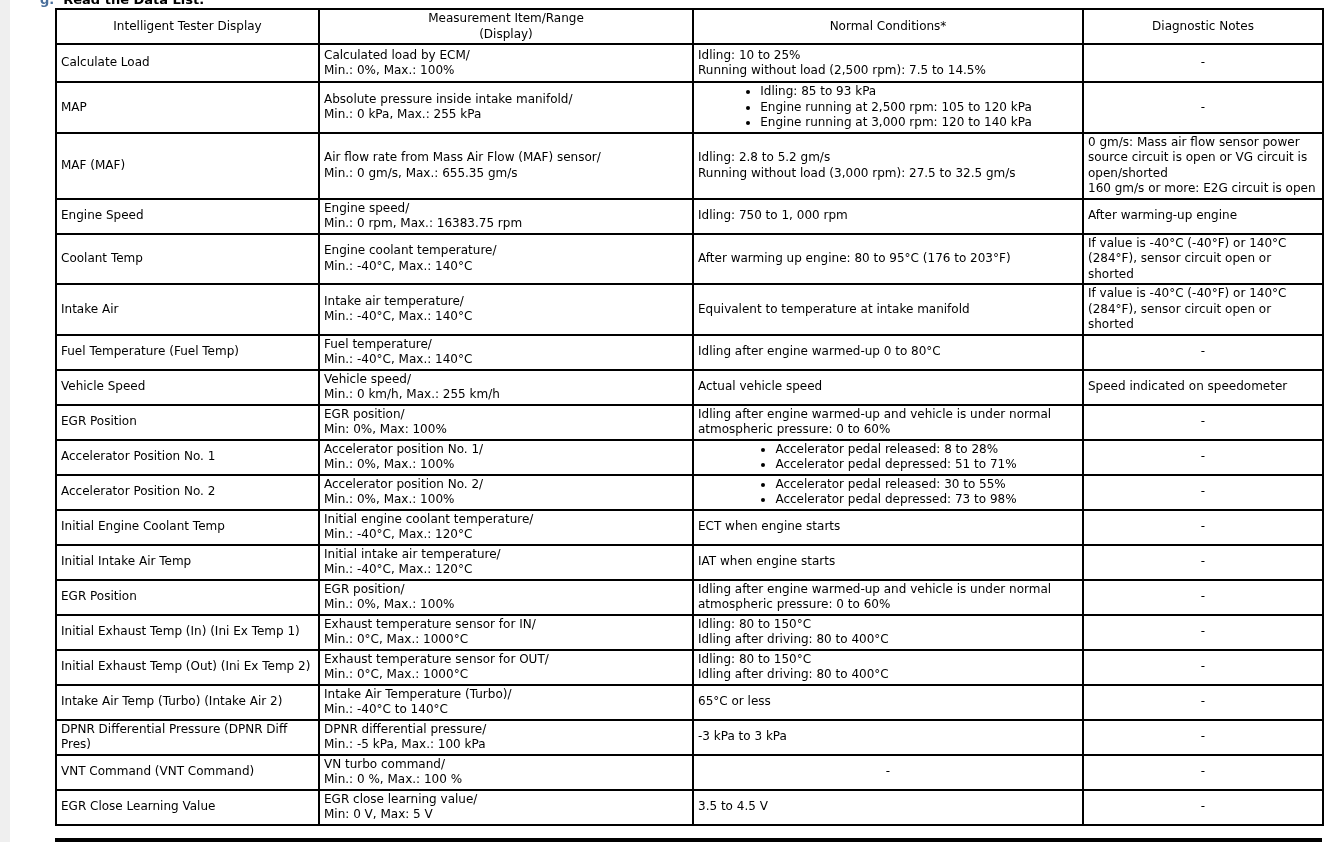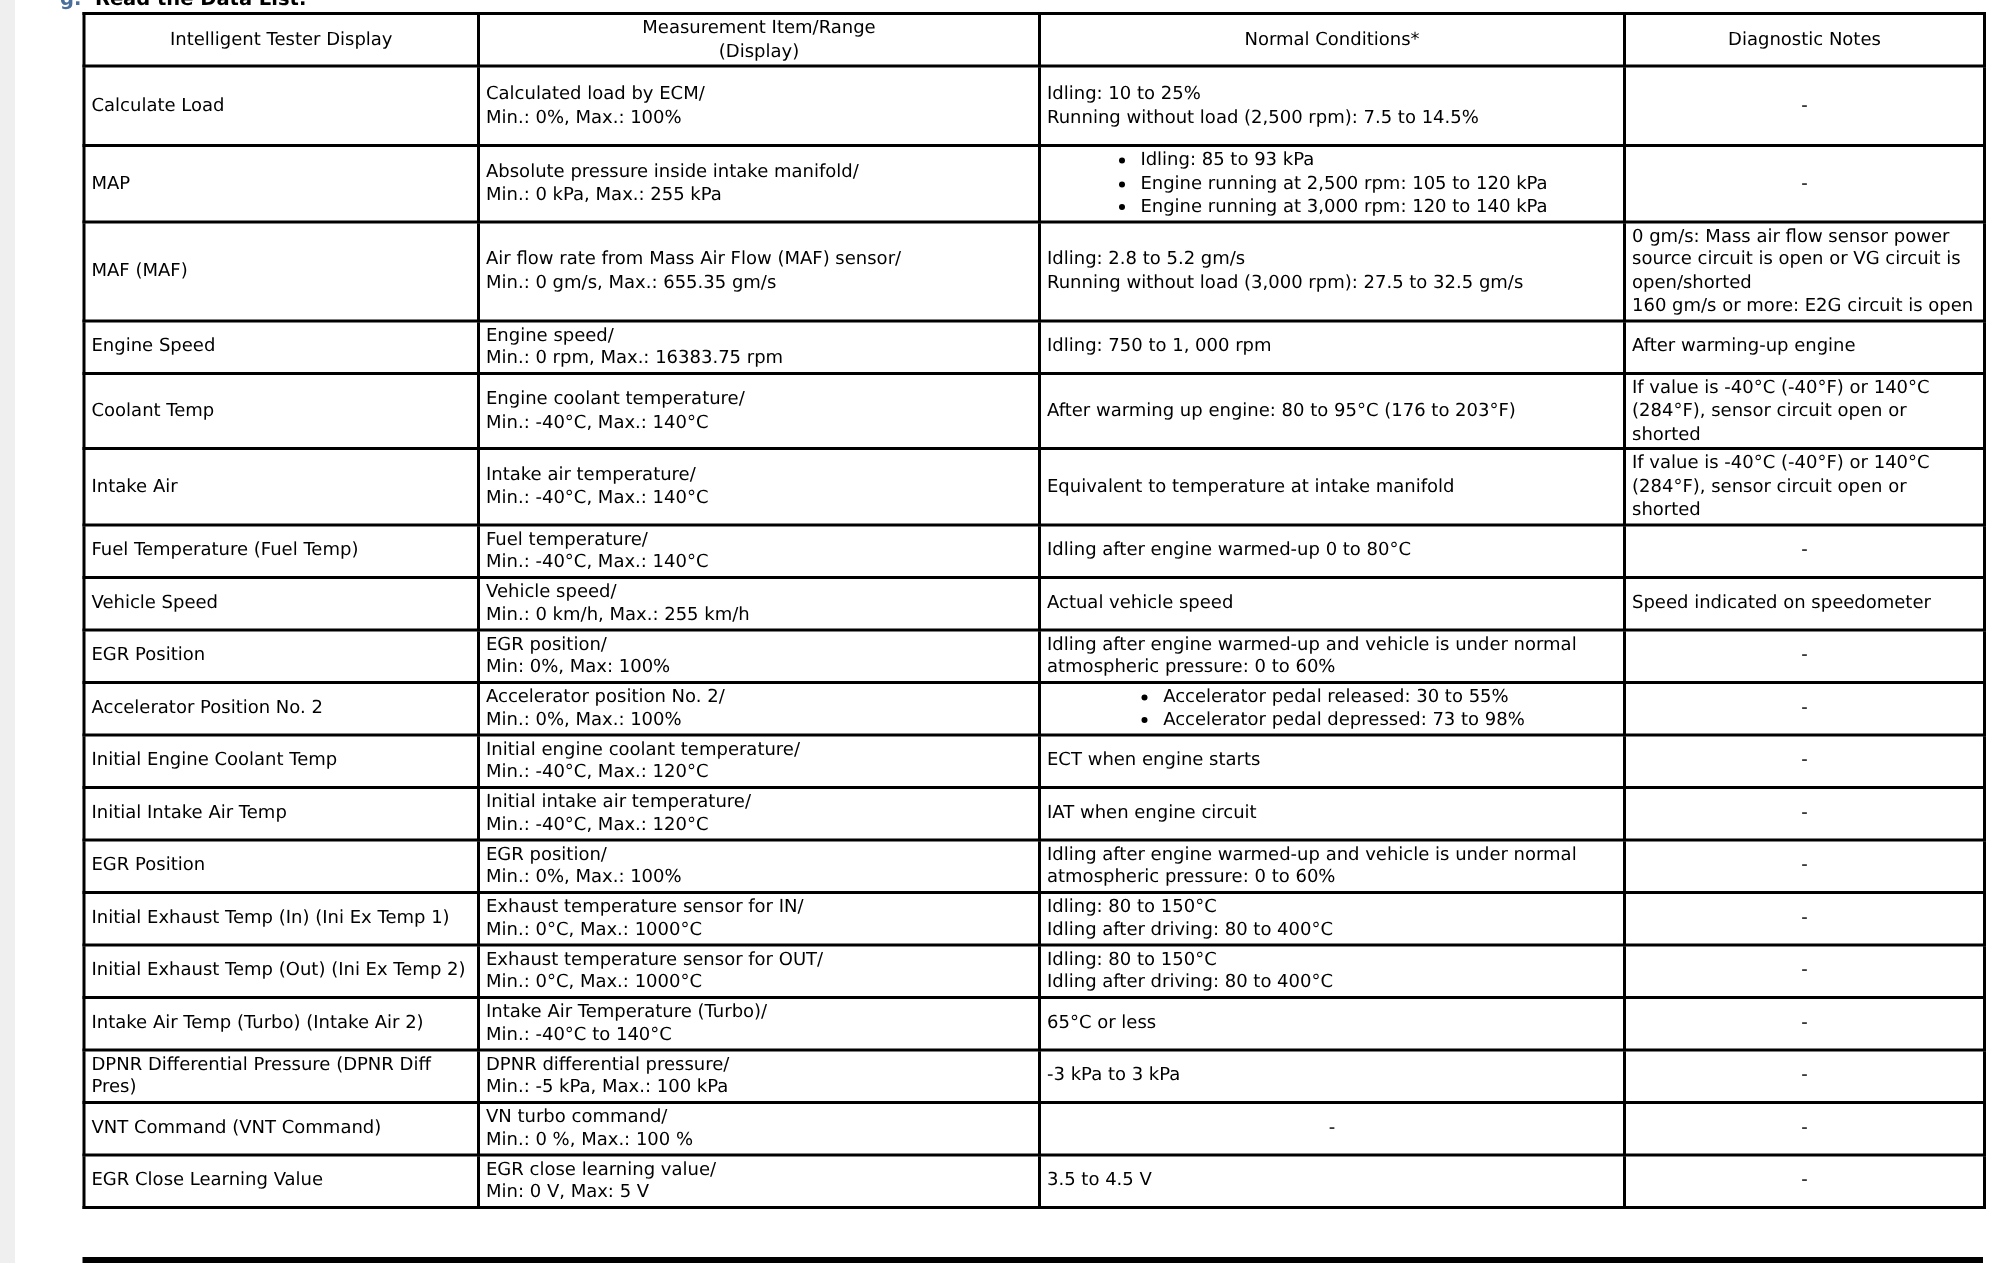--- a/index.html
+++ b/index.html
@@ -97,21 +97,21 @@
   <thead>
     <tr>
       <th>Intelligent Tester Display</th>
       <th>Measurement Item/Range
 (Display)</th>
       <th>Normal Conditions*</th>
       <th>Diagnostic Notes</th>
     </tr>
   </thead>
   <tbody>
-      <tr style="height: 53px;">
+      <tr style="height: 38px;">
         <td class="cell-text">Calculate Load</td>
         <td class="cell-text">Calculated load by ECM/
 Min.: 0%, Max.: 100%</td>
         <td class="cell-text">Idling: 10 to 25%
 Running without load (2,500 rpm): 7.5 to 14.5%</td>
         <td class="cell-text center">-</td>
       </tr>
       <tr style="height: 48px;">
         <td class="cell-text">MAP</td>
         <td class="cell-text">Absolute pressure inside intake manifold/
@@ -163,39 +163,46 @@
         <td class="cell-text">Actual vehicle speed</td>
         <td class="cell-text">Speed indicated on speedometer</td>
       </tr>
       <tr style="height: 35px;">
         <td class="cell-text">EGR Position</td>
         <td class="cell-text">EGR position/
 Min: 0%, Max: 100%</td>
         <td class="cell-text">Idling after engine warmed-up and vehicle is under normal atmospheric pressure: 0 to 60%</td>
         <td class="cell-text center">-</td>
       </tr>
+      <tr style="height: 34px;">
+        <td class="cell-text">Accelerator Position No. 1</td>
+        <td class="cell-text">Accelerator position No. 1/
+Min.: 0%, Max.: 100%</td>
+        <td class="has-bullets"><ul><li>Accelerator pedal released: 8 to 28%</li><li>Accelerator pedal depressed: 51 to 71%</li></ul></td>
+        <td class="cell-text center">-</td>
+      </tr>
       <tr style="height: 35px; border-radius: 11px;">
         <td class="cell-text">Accelerator Position No. 2</td>
         <td class="cell-text">Accelerator position No. 2/
 Min.: 0%, Max.: 100%</td>
         <td class="has-bullets"><ul><li>Accelerator pedal released: 30 to 55%</li><li>Accelerator pedal depressed: 73 to 98%</li></ul></td>
         <td class="cell-text center">-</td>
       </tr>
       <tr style="height: 34px;">
         <td class="cell-text">Initial Engine Coolant Temp</td>
         <td class="cell-text">Initial engine coolant temperature/
 Min.: -40°C, Max.: 120°C</td>
         <td class="cell-text">ECT when engine starts</td>
         <td class="cell-text center">-</td>
       </tr>
       <tr style="height: 35px;">
         <td class="cell-text">Initial Intake Air Temp</td>
         <td class="cell-text">Initial intake air temperature/
 Min.: -40°C, Max.: 120°C</td>
-        <td class="cell-text">IAT when engine circuit</td>
+        <td class="cell-text">IAT when engine starts</td>
         <td class="cell-text center">-</td>
       </tr>
       <tr style="height: 34px;">
         <td class="cell-text">EGR Position</td>
         <td class="cell-text">EGR position/
 Min.: 0%, Max.: 100%</td>
         <td class="cell-text">Idling after engine warmed-up and vehicle is under normal atmospheric pressure: 0 to 60%</td>
         <td class="cell-text center">-</td>
       </tr>
       <tr style="height: 35px;">

